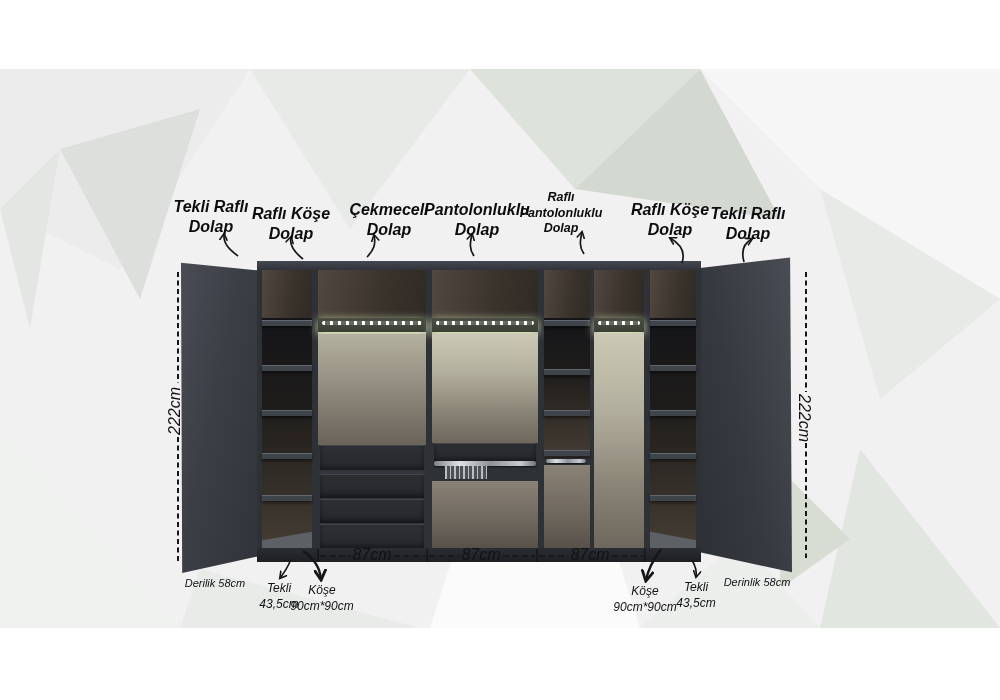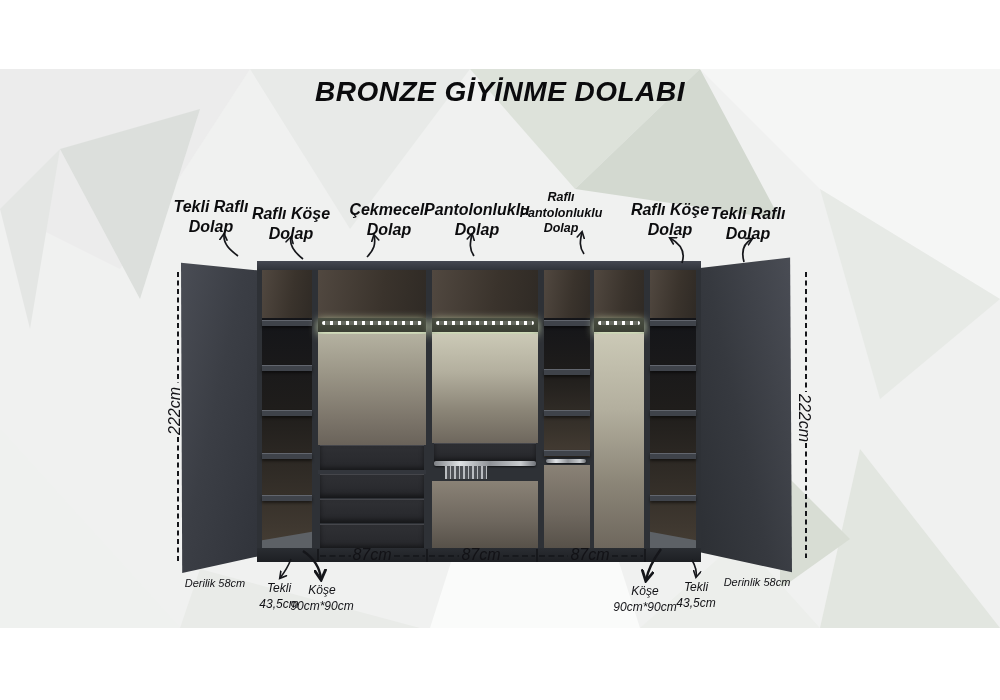--- a/index.html
+++ b/index.html
@@ -57,21 +57,20 @@
     <polygon points="700,0 1000,0 1000,230 820,120" fill="#f5f6f5"></polygon>
     <polygon points="820,120 1000,230 880,330" fill="#e7eae6"></polygon>
     <polygon points="430,559 640,559 535,230" fill="#fafbfa"></polygon>
     <polygon points="0,360 180,559 0,559" fill="#eff1ef"></polygon>
     <polygon points="200,500 420,559 180,559" fill="#e9ebe8"></polygon>
     <polygon points="860,380 1000,559 820,559" fill="#e2e6e0"></polygon>
     <polygon points="780,400 850,470 780,520" fill="#d8ddd4"></polygon>
     <polygon points="640,559 820,559 740,470" fill="#eceeeb"></polygon>
   </svg>
 
-  <div class="abs title">BRONZE GİYİNME DOLABI</div>
 
   <div class="abs panel" style="left:181px;top:258px;width:79px;height:315px;
        clip-path:polygon(0 1.5%,100% 4%,100% 94.6%,1.5% 100%);"></div>
 
   <div class="abs panel" style="left:698px;top:255px;width:94px;height:318px;
        clip-path:polygon(0 4.2%,98% .8%,100% 99.8%,2% 93.5%);
        background:linear-gradient(258deg,#4a4d55,#36393f 55%,#2c2f34);"></div>
 
   <div class="abs body" style="left:257px;top:261px;width:444px;height:301px;">
     <div class="abs topframe" style="left:0;top:0;width:444px;height:9px;"></div>

